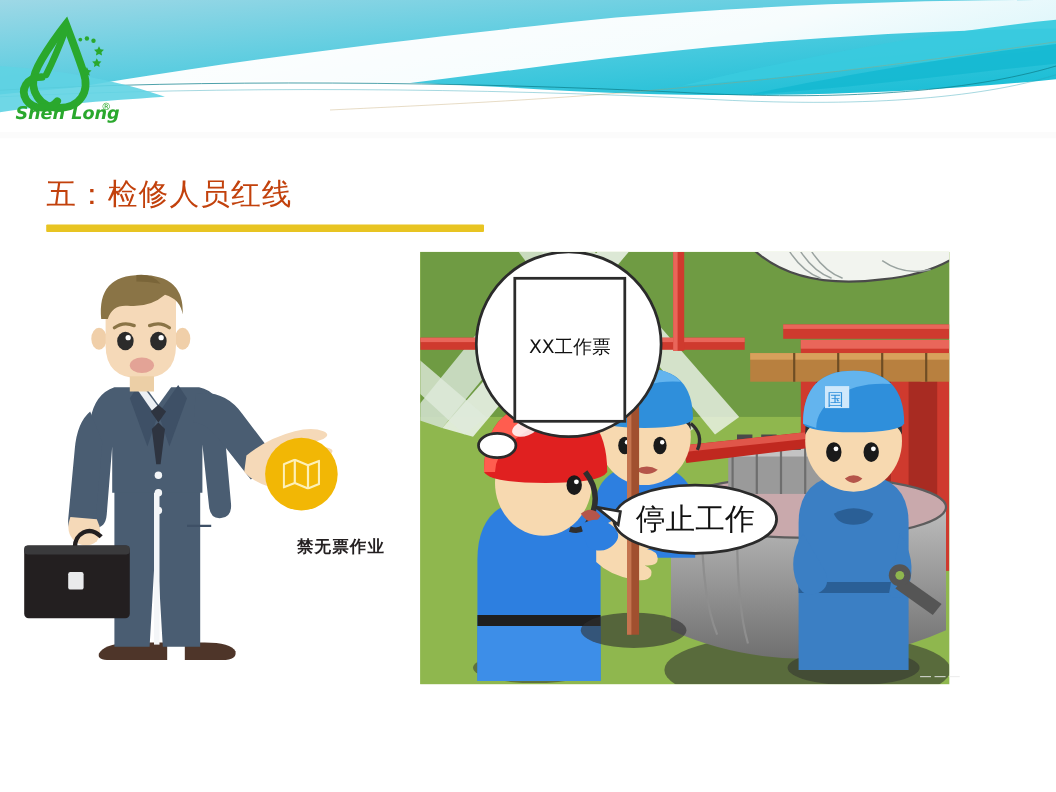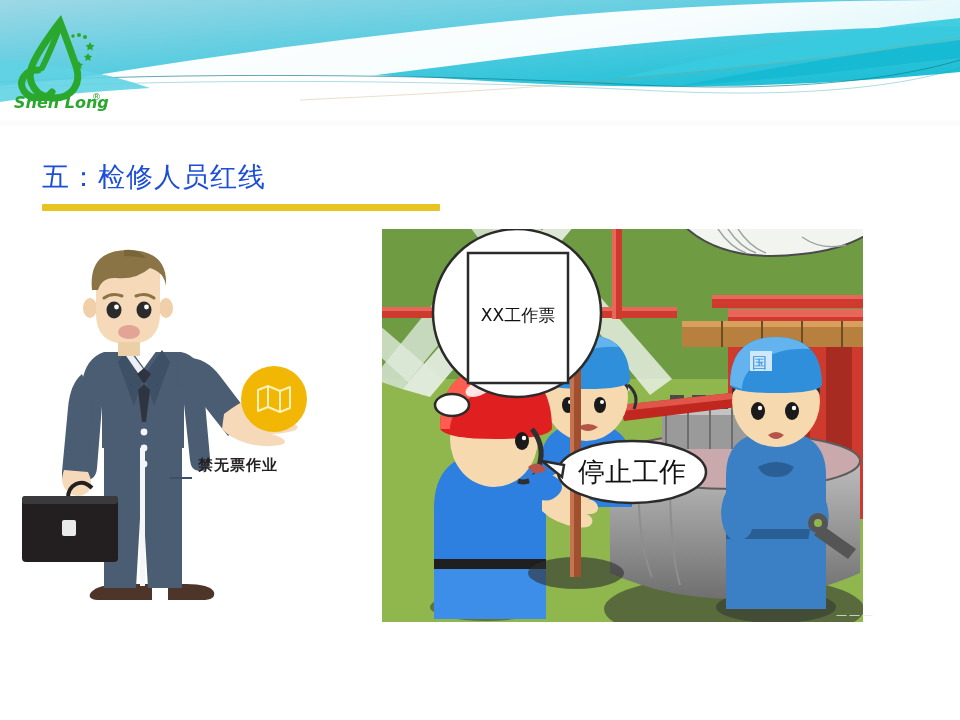--- a/index.html
+++ b/index.html
@@ -34,21 +34,21 @@
 
   
   .title-block {
     position: absolute;
     left: 42px; top: 158px;
     width: 560px;
   }
   .title-text {
     font-size: 27px;
     letter-spacing: 1px;
-    color: #1d4ed8;
+    color: #c2410c;
     font-weight: 400;
     line-height: 38px;
     white-space: nowrap;
     font-family: "DejaVu Sans", "Liberation Sans", sans-serif;
   }
   .title-rule {
     position: absolute;
     left: 42px; top: 204px;
     width: 398px; height: 7px;
     background: #e8c422;
@@ -59,23 +59,23 @@
   .man {
     position: absolute;
     left: 8px; top: 246px;
     width: 310px; height: 366px;
   }
   .man svg { display: block; }
 
   
   .badge-wrap {
     position: absolute;
-    left: 198px; top: 366px;
+    left: 198px; top: 398px;
     width: 152px;
-    text-align: left;
+    text-align: right;
   }
   .badge-circle {
     width: 66px; height: 66px;
     border-radius: 50%;
     background: #f2b705;
     margin: 0 auto;
     position: relative;
   }
   .badge-circle svg {
     position: absolute;

